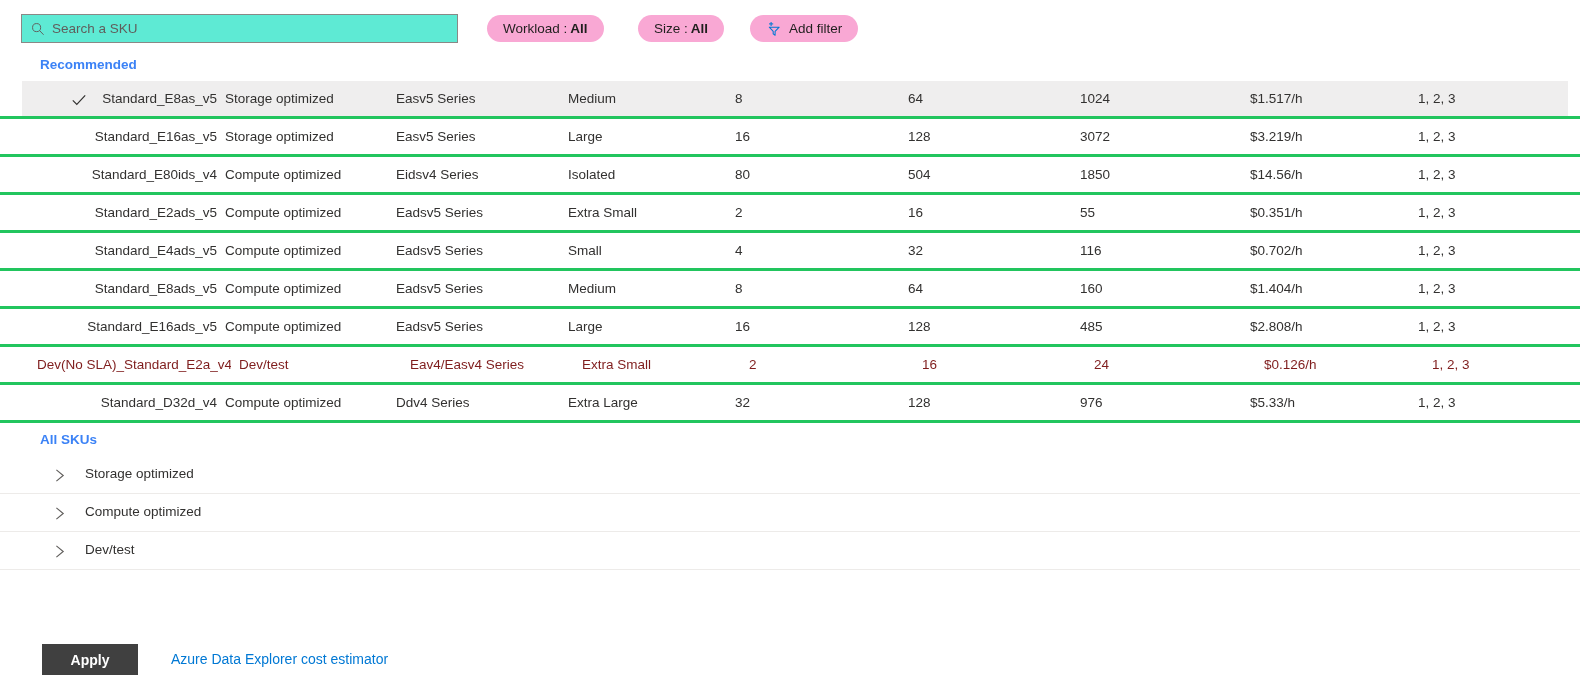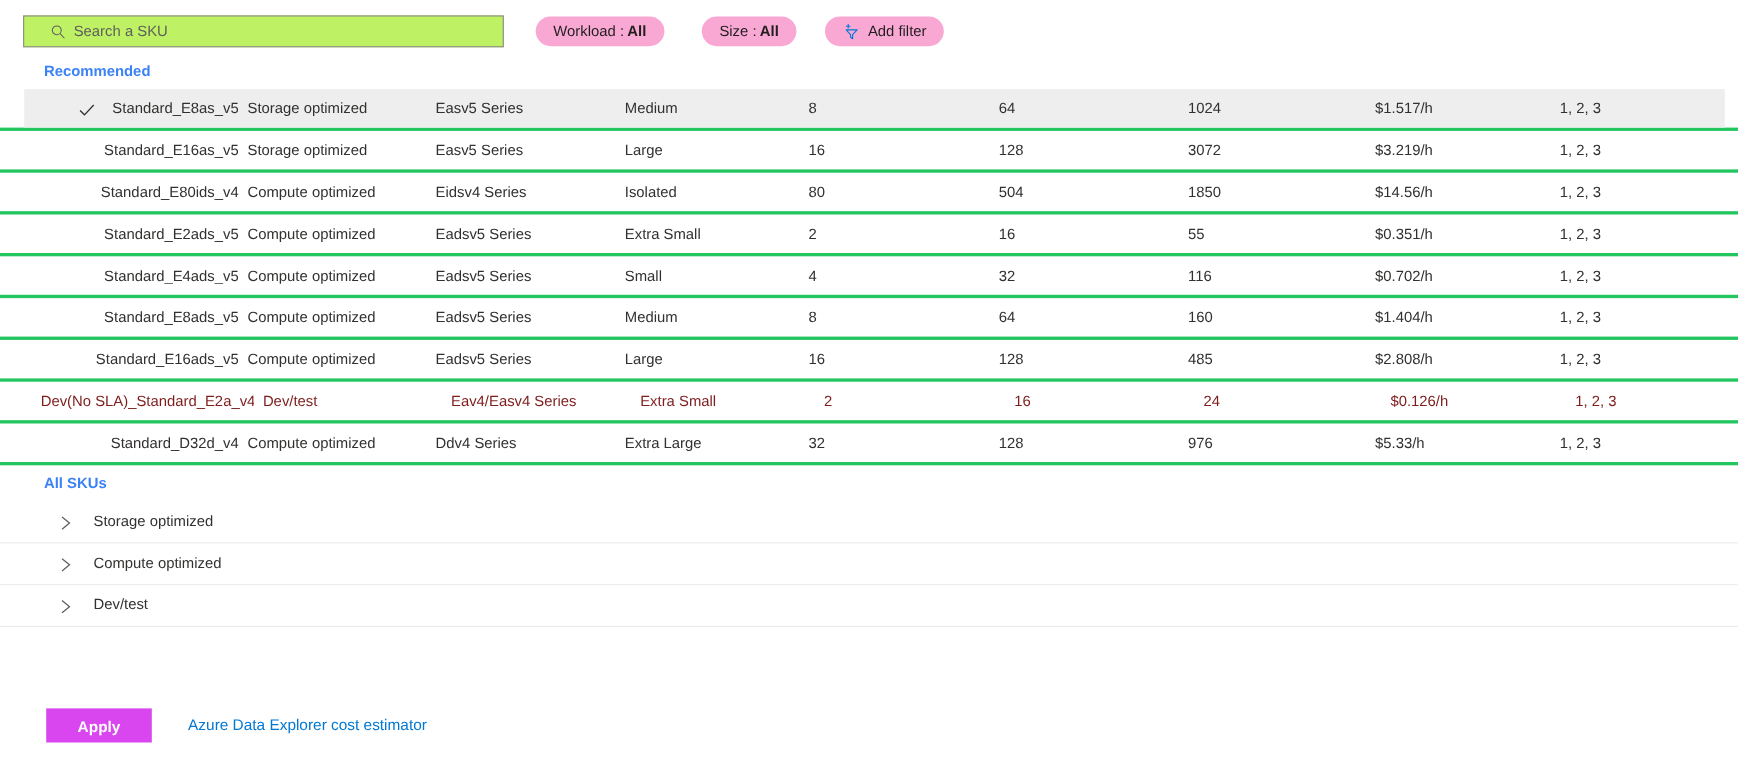--- a/index.html
+++ b/index.html
@@ -13,22 +13,22 @@
   }
 
   #root { position: relative; width: 1580px; height: 697px; background:#fff; }
 
   
   .toolbar { position: absolute; left: 0; top: 0; width: 1580px; height: 48px; }
 
   .search-box {
     position: absolute; left: 21px; top: 14px;
     width: 437px; height: 29px;
-    border: 1px solid #8a8886; background: #bef264;
-    display: flex; align-items: center; padding-left: 24px;
+    border: 1px solid #8a8886; background: #5eead4;
+    display: flex; align-items: center; padding-left: 9px;
   }
   .search-box .mag { width: 14px; height: 14px; flex: 0 0 14px; margin-right: 7px; }
   .search-input {
     border: 0; outline: 0; background: transparent;
     font-family: "Liberation Sans", sans-serif; font-size: 13.5px;
     color: #605e5c; width: 390px; padding: 0;
   }
   .search-input::placeholder { color: #605e5c; opacity: 1; }
 
   .pill {
@@ -120,21 +120,21 @@
     position: absolute; left: 85px; top: 10px;
     font-size: 13.5px; color: #323130;
     width: 127px; overflow: hidden; white-space: nowrap;
   }
 
   
   .footer { position: absolute; left: 0; top: 628px; width: 1580px; height: 69px; }
   .apply-btn {
     position: absolute; left: 42px; top: 16px;
     width: 96px; height: 31px;
-    background: #d946ef; color: #fff; border: none;
+    background: #404040; color: #fff; border: none;
     font-family: "Liberation Sans", sans-serif;
     font-size: 14px; font-weight: bold; cursor: pointer;
   }
   .cost-link {
     position: absolute; left: 171px; top: 23px;
     font-size: 14px; color: #0078d4; cursor: pointer;
     text-decoration: none; white-space: nowrap;
   }
 </style>
 </head>

